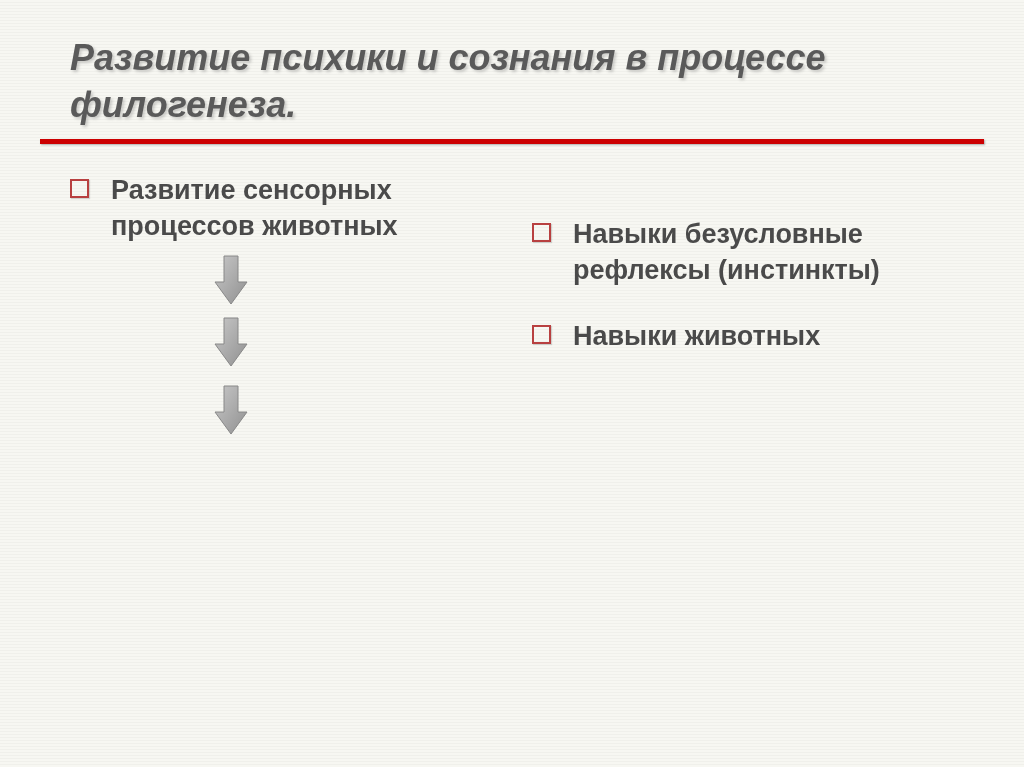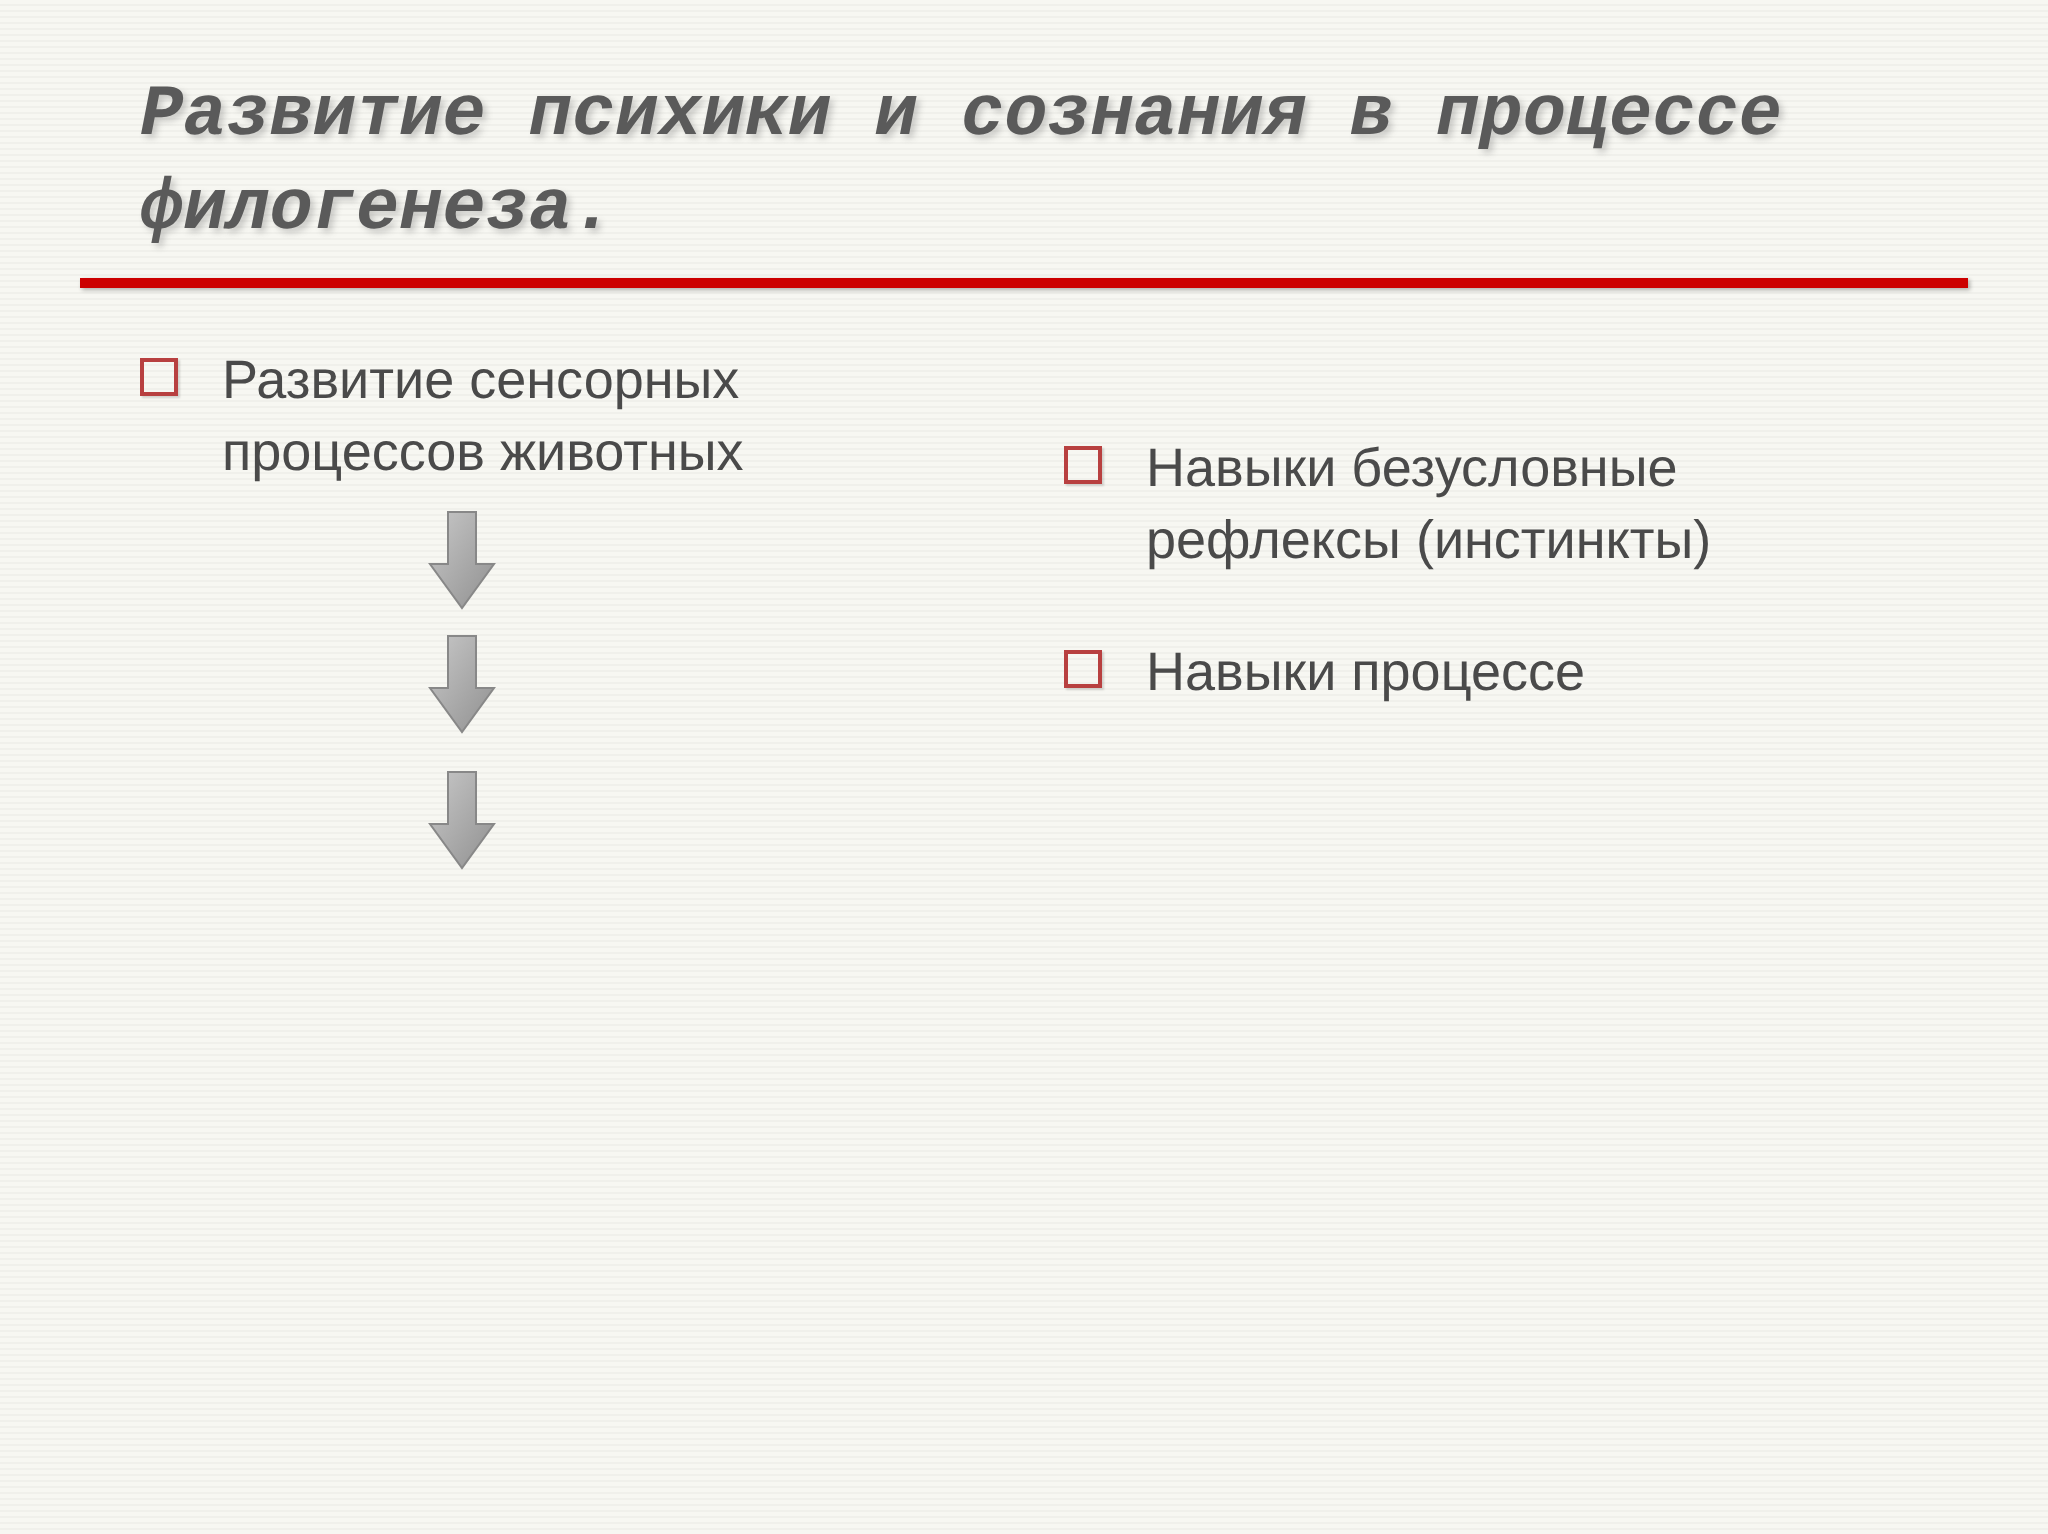--- a/index.html
+++ b/index.html
@@ -27,21 +27,20 @@
         #f0f0eb 3px
       );
     }
     .title {
       font-size: 36px;
       font-style: italic;
       color: #5a5a5a;
       text-shadow: 2px 2px 3px rgba(100,100,100,0.3);
       line-height: 1.3;
       margin-bottom: 10px;
-      font-family: Liberation Mono, monospace;
     }
     .red-line {
       height: 5px;
       background: #cc0000;
       margin: 0 -30px 28px -30px;
       box-shadow: 1px 1px 2px rgba(0,0,0,0.3);
     }
     .content {
       display: flex;
       gap: 40px;
@@ -60,20 +59,21 @@
       border: 2.5px solid #b84040;
       margin-right: 22px;
       margin-top: 7px;
       flex-shrink: 0;
       box-shadow: 1px 1px 1px rgba(0,0,0,0.15);
     }
     .bullet-text {
       font-size: 27px;
       color: #4a4a4a;
       line-height: 1.35;
+      font-weight: bold;
     }
     .arrow-container {
       display: flex;
       justify-content: center;
       padding: 2px 0 8px 0;
       margin-left: -100px;
     }
     .arrow-down {
       width: 36px;
       height: 52px;
@@ -135,18 +135,18 @@
 
       <div class="bullet-item">
         <div class="bullet-marker"></div>
         <div class="bullet-text">Навыки безусловные рефлексы (инстинкты)</div>
       </div>
 
       <div class="spacer-small"></div>
 
       <div class="bullet-item">
         <div class="bullet-marker"></div>
-        <div class="bullet-text">Навыки процессе</div>
+        <div class="bullet-text">Навыки животных</div>
       </div>
 
     </div>
   </div>
 </div>
 
 </body></html>

